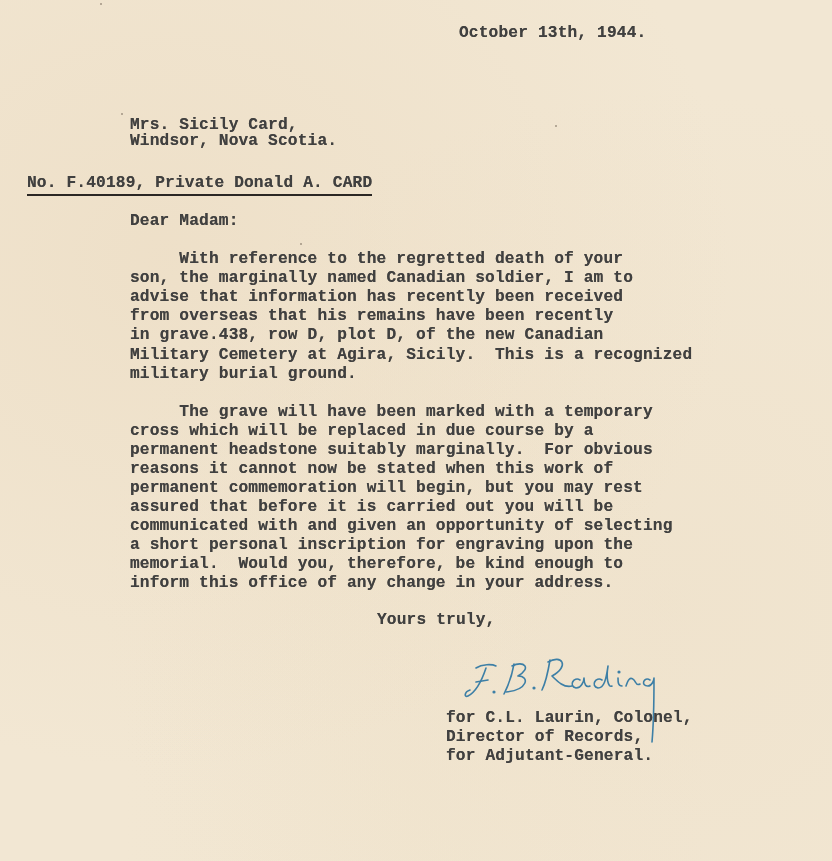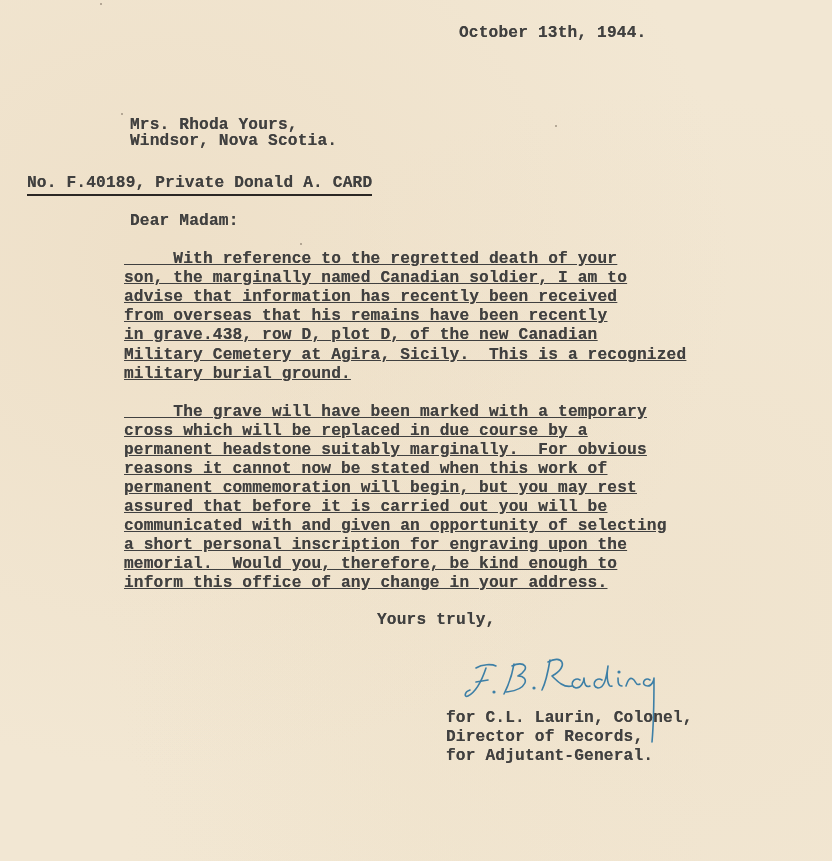--- a/index.html
+++ b/index.html
@@ -38,21 +38,21 @@
     .date { left: 459px; top: 24px; }
     .addr1 { left: 130px; top: 116px; }
     .addr2 { left: 130px; top: 132px; }
     .ref {
       left: 27px; top: 174px;
       padding-bottom: 1px;
       border-bottom: 2px solid #2b2724;
       text-align: center;
     }
     .salutation { left: 130px; top: 212px; }
-    .para { left: 124px; text-decoration: underline; }
+    .para { left: 130px; }
     .closing { left: 377px; top: 611px; }
     .sig-block { left: 446px; }
     .signature {
       position: absolute;
       left: 462px; top: 650px;
       width: 210px; height: 100px;
     }
     .dust {
       position: absolute;
       width: 2px; height: 2px;
@@ -61,21 +61,21 @@
       opacity: 0.6;
     }
   </style>
 </head>
 <body>
 
 <div class="paper"></div>
 
 <div class="line date">October 13th, 1944.</div>
 
-<div class="line addr1">Mrs. Rhoda Yours,</div>
+<div class="line addr1">Mrs. Sicily Card,</div>
 <div class="line addr2">Windsor, Nova Scotia.</div>
 
 <div class="line ref">No. F.40189, Private Donald A. CARD</div>
 
 <div class="line salutation">Dear Madam:</div>
 
 <div>
   <div class="line para" style="top:250px">     With reference to the regretted death of your</div>
   <div class="line para" style="top:269px">son, the marginally named Canadian soldier, I am to</div>
   <div class="line para" style="top:288px">advise that information has recently been received</div>

